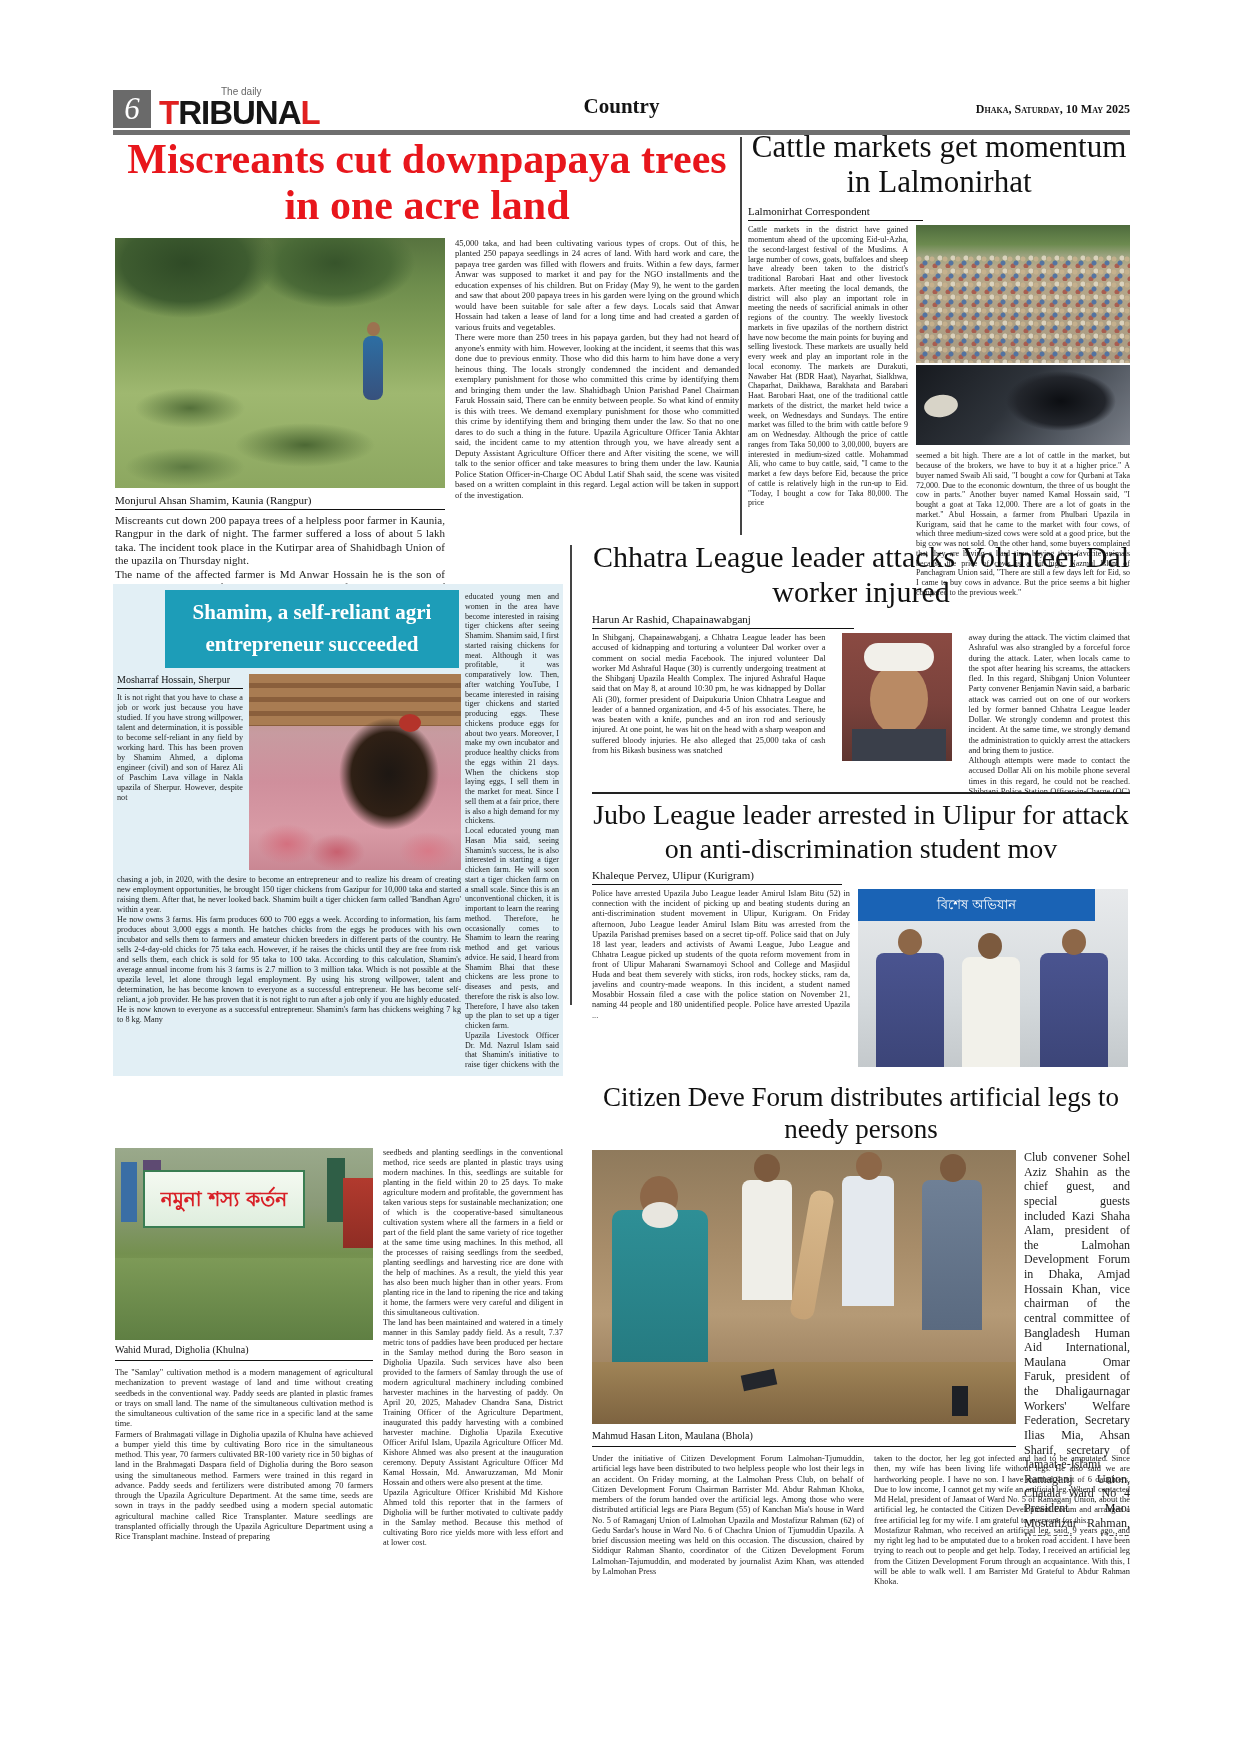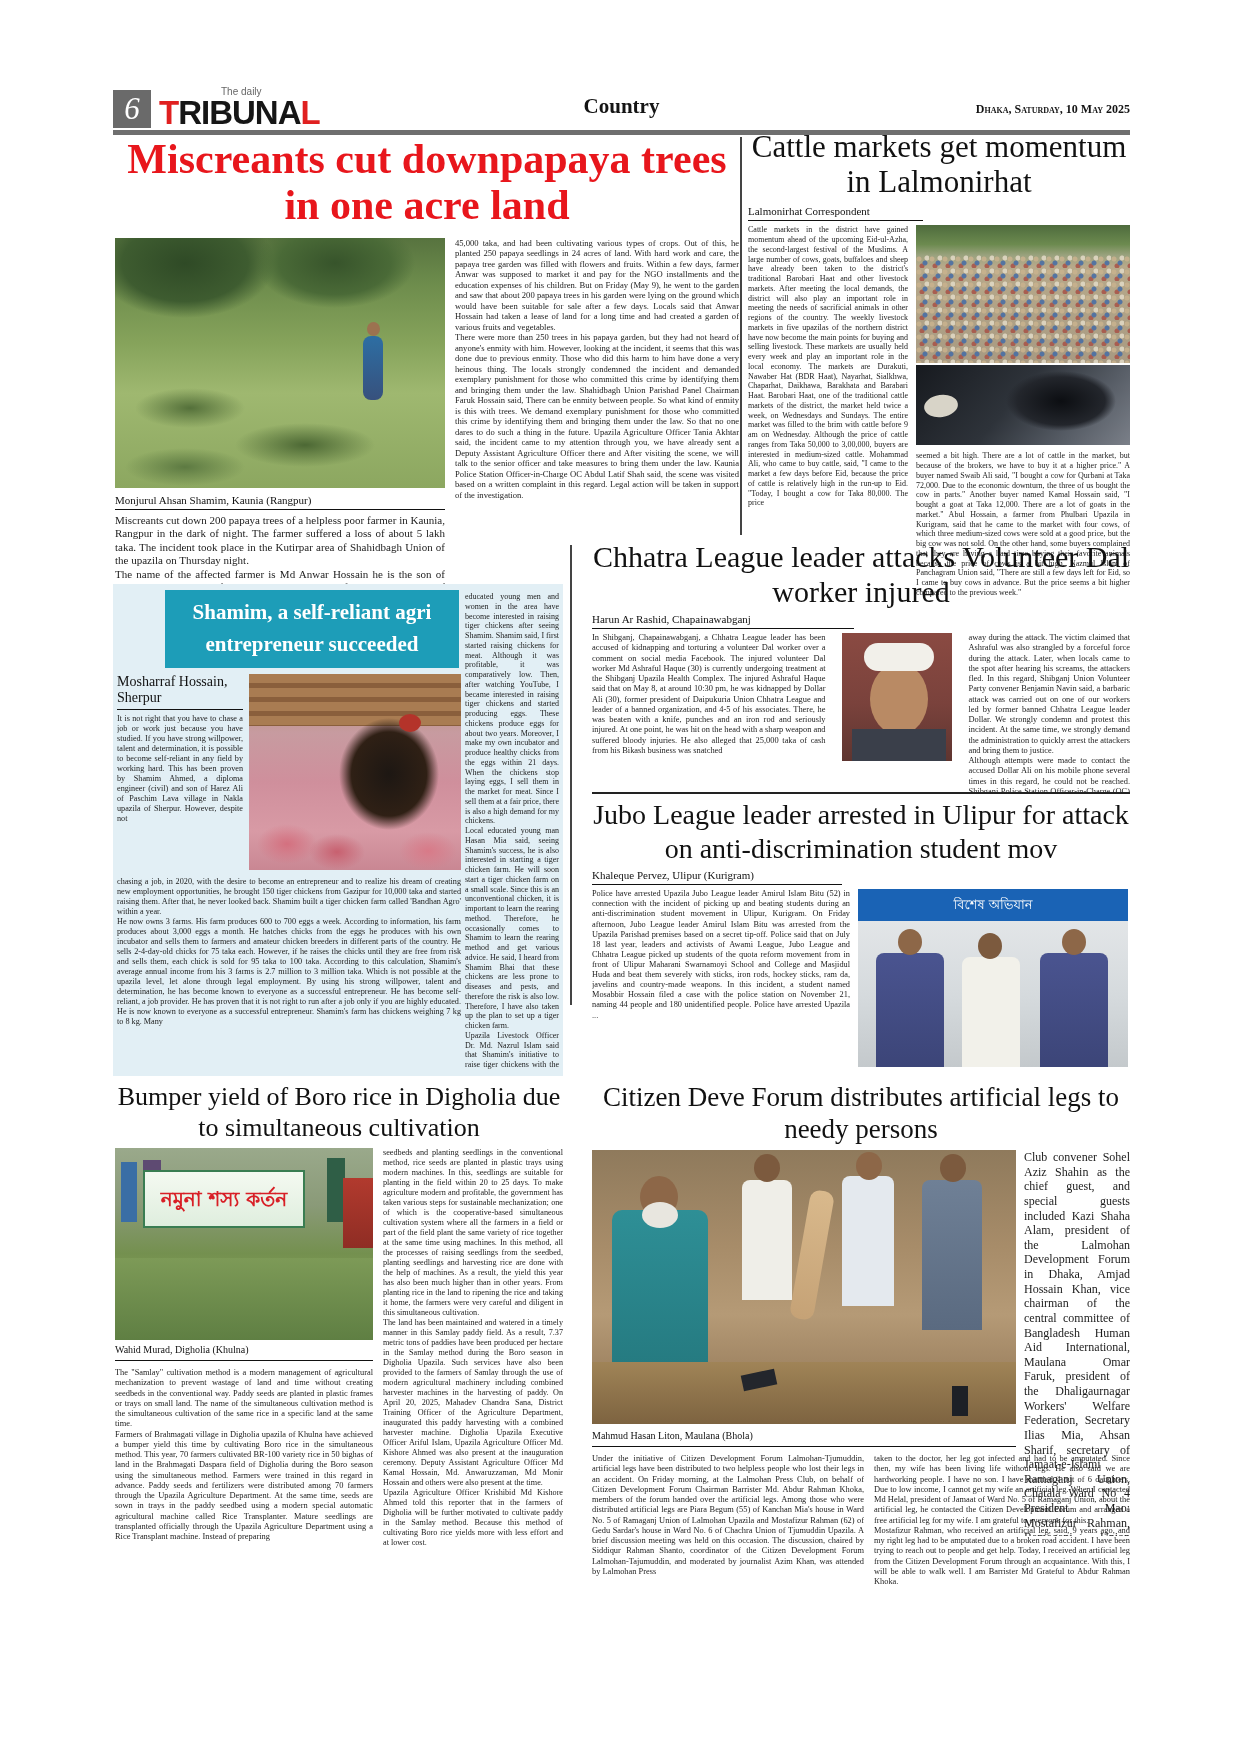--- a/index.html
+++ b/index.html
@@ -51,21 +51,21 @@
   #cattle-col2 { width:214px; height:148px; font-size:8px; margin-top:6px; }
 
   
   #art-shamim { left:113px; top:584px; width:450px; height:492px; background:#e2eff5; }
   #shamim-hbox { position:absolute; left:52px; top:6px; width:294px; height:78px; background:#1d9db8;
     color:#fff; font-weight:bold; font-size:21px; text-align:center; line-height:1.5; padding-top:7px; }
   #shamim-right { position:absolute; left:352px; top:8px; width:94px; height:478px; font-size:8px; }
   #shamim-main { position:absolute; left:4px; top:90px; width:344px; }
   #shamim-toprow { display:flex; gap:6px; }
   #shamim-bylinecol { width:126px; }
-  #shamim-bylinecol .byline { font-size:14px; }
+  #shamim-bylinecol .byline { font-size:10px; }
   #shamim-col1-text { font-size:8.2px; height:158px; }
   #shamim-photo { width:212px; height:196px; background:linear-gradient(180deg,#b08965 0%,#c79ba0 30%,#cf8f9c 55%,#d89aa5 80%,#c98793 100%); }
   #shamim-wide { margin-top:5px; font-size:8.2px; height:196px; }
 
   
   #vrule-mid { left:570px; top:545px; width:2px; height:460px; background:#444; }
   #hrule-jubo { left:592px; top:792px; width:538px; height:2px; background:#222; }
 
   
   #art-chhatra { left:592px; top:540px; width:538px; height:250px; }
@@ -219,33 +219,32 @@
   <div class="abs" id="hrule-jubo"></div>
   <div class="abs" id="art-jubo">
     <div id="jubo-headline" class="hl">Jubo League leader arrested in Ulipur for attack on anti-discrimination student mov</div>
     <div id="jubo-byline-wrap">
       <div class="byline">Khaleque Pervez, Ulipur (Kurigram)</div>
       <div class="byline-rule"></div>
     </div>
     <div id="jubo-body">
       <div class="body-text" id="jubo-col1">Police have arrested Upazila Jubo League leader Amirul Islam Bitu (52) in connection with the incident of picking up and beating students during an anti-discrimination student movement in Ulipur, Kurigram. On Friday afternoon, Jubo League leader Amirul Islam Bitu was arrested from the Upazila Parishad premises based on a secret tip-off. Police said that on July 18 last year, leaders and activists of Awami League, Jubo League and Chhatra League picked up students of the quota reform movement from in front of Ulipur Maharani Swarnamoyi School and College and Masjidul Huda and beat them severely with sticks, iron rods, hockey sticks, ram da, javelins and country-made weapons. In this incident, a student named Mosabbir Hossain filed a case with the police station on November 21, naming 44 people and 180 unidentified people. Police have arrested Upazila ...</div>
       <div class="photo" id="jubo-photo">
-        <div class="rect banner-bn" style="left:0;top:0;width:270px;height:32px;background:#1a63b5;color:#fff;font-size:13px;line-height:32px">বিশেষ অভিযান</div>
+        <div class="rect banner-bn" style="left:0;top:0;width:237px;height:32px;background:#1a63b5;color:#fff;font-size:13px;line-height:32px">বিশেষ অভিযান</div>
         <div class="rect" style="left:18px;top:64px;width:68px;height:114px;border-radius:8px 8px 0 0;background:linear-gradient(180deg,#4a5490,#3c4578)"></div>
         <div class="rect" style="left:104px;top:68px;width:58px;height:110px;border-radius:8px 8px 0 0;background:#f2f1ea"></div>
         <div class="rect" style="left:182px;top:64px;width:68px;height:114px;border-radius:8px 8px 0 0;background:linear-gradient(180deg,#4a5490,#3c4578)"></div>
         <div class="blob" style="left:40px;top:40px;width:24px;height:26px;background:#8d6748"></div>
         <div class="blob" style="left:120px;top:44px;width:24px;height:26px;background:#7c5a3e"></div>
         <div class="blob" style="left:204px;top:40px;width:24px;height:26px;background:#8d6748"></div>
       </div>
     </div>
   </div>
 
   <div class="abs" id="art-boro">
-    <div id="boro-headline" class="hl">Bumper yield of Boro rice in Digholia due to simultaneous cultivation</div>
     <div class="photo abs" id="boro-photo">
       <div class="rect" style="left:6px;top:14px;width:16px;height:60px;background:#3a6ea5"></div>
       <div class="rect" style="left:28px;top:12px;width:18px;height:62px;background:#5e4a72"></div>
       <div class="rect" style="left:212px;top:10px;width:18px;height:64px;background:#2f5e46"></div>
       <div class="rect" style="left:228px;top:30px;width:30px;height:70px;background:linear-gradient(180deg,#b23a2e,#8f2d24)"></div>
       <div class="rect banner-bn" style="left:28px;top:22px;width:162px;height:58px;background:linear-gradient(180deg,#f4f9f1,#dfeede);border:2px solid #3a7d52;color:#d81f26;font-size:20px;font-weight:bold;line-height:54px">নমুনা শস্য কর্তন</div>
       <div class="rect" style="left:0;top:110px;width:258px;height:82px;background:linear-gradient(180deg,#7d9a57,#5f7f43)"></div>
     </div>
     <div class="abs byline" id="boro-caption">Wahid Murad, Digholia (Khulna)</div>
     <div class="abs" id="boro-cap-rule"></div>

